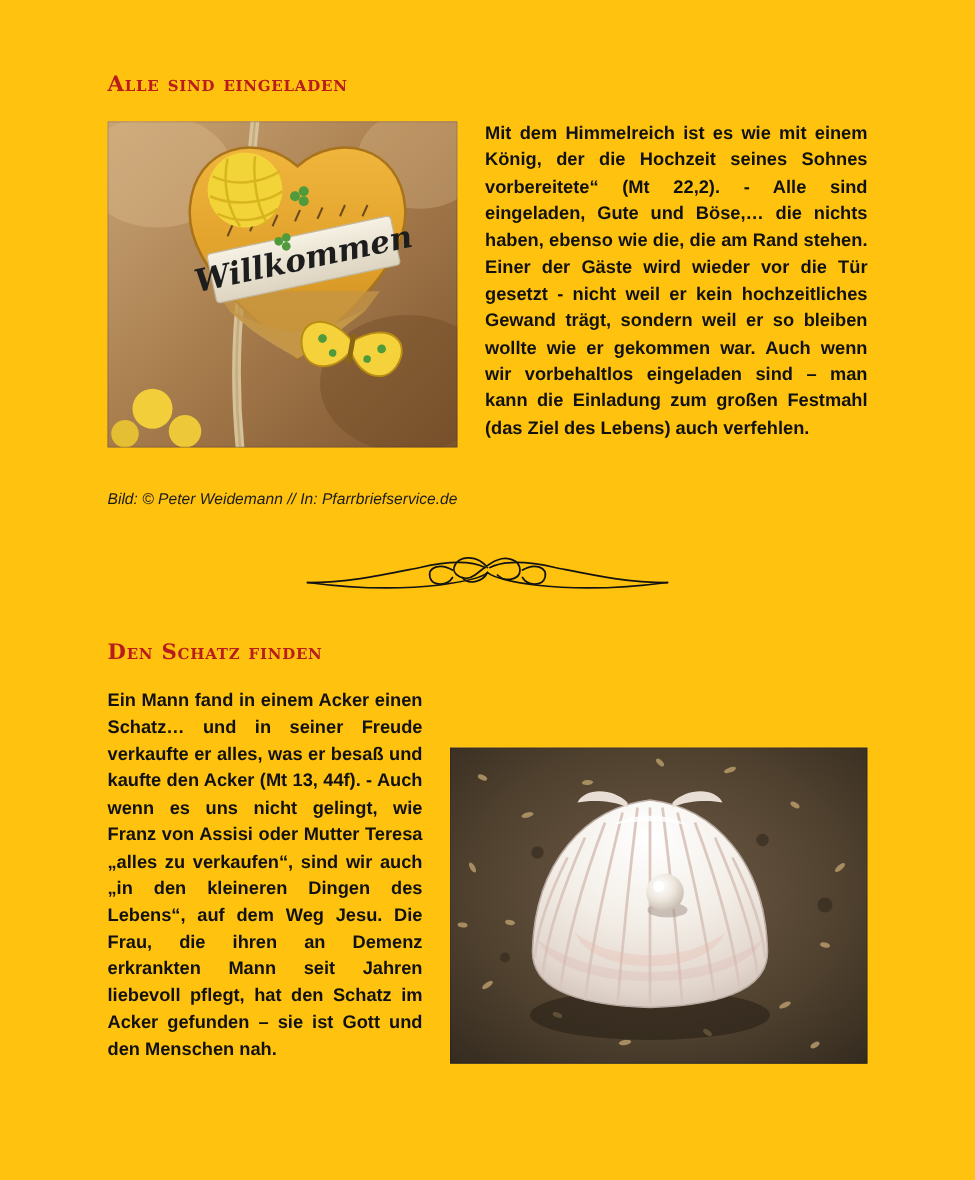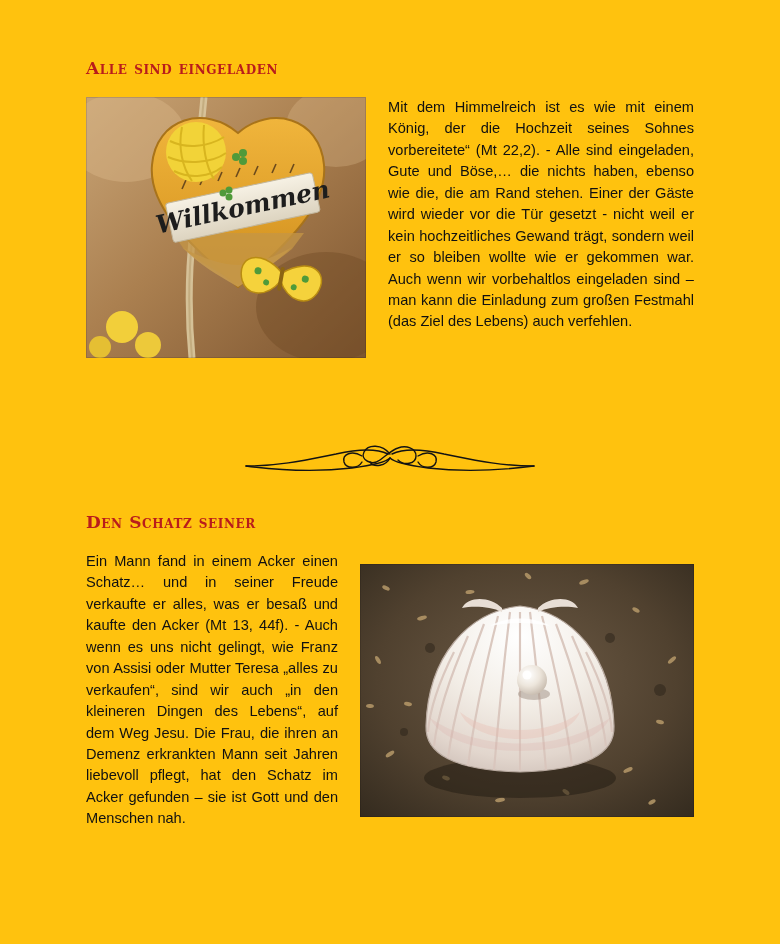--- a/index.html
+++ b/index.html
@@ -58,21 +58,21 @@
   }
   .text-col {
     flex: 1 1 auto;
   }
   .para {
     margin: 0;
     font-size: 14.6px;
     line-height: 1.47;
     text-align: justify;
     color: #111;
-    font-weight: 400;
+    font-weight: 700;
   }
   .credit {
     margin: 0;
     font-style: italic;
     font-size: 12.5px;
     color: #1c1c1c;
   }
   .sec1-credit {
     position: absolute;
     left: 86px;
@@ -93,21 +93,21 @@
   .sec2 {
     position: absolute;
     left: 86px;
     top: 512px;
     width: 608px;
   }
   .sec2-body {
     display: flex;
     gap: 22px;
     margin-top: 19px;
-    align-items: center;
+    align-items: flex-end;
   }
   .sec2 .text-col {
     width: 252px;
     flex: 0 0 252px;
   }
   .photo-shell {
     width: 334px;
     height: 253px;
     background: linear-gradient(155deg, #6b5a46 0%, #57483a 40%, #463a2e 75%, #33291f 100%);
   }
@@ -217,38 +217,39 @@
           <rect x="0" y="0" width="280" height="261" fill="none" stroke="rgba(0,0,0,0.12)" stroke-width="2"></rect>
         </svg>
       </div>
 
       <div class="text-col">
         <p class="para">Mit dem Himmelreich ist es wie mit einem König, der die Hochzeit seines Sohnes vorbereitete“ (Mt 22,2). - Alle sind eingeladen, Gute und Böse,… die nichts haben, ebenso wie die, die am Rand stehen. Einer der Gäste wird wieder vor die Tür gesetzt - nicht weil er kein hochzeitliches Gewand trägt, sondern weil er so bleiben wollte wie er gekommen war. Auch wenn wir vorbehaltlos eingeladen sind – man kann die Einladung zum großen Festmahl (das Ziel des Lebens) auch verfehlen.</p>
       </div>
     </div>
   </div>
 
+  <p class="credit sec1-credit">Bild: © Peter Weidemann // In: Pfarrbriefservice.de</p>
 
   <div class="divider">
     <svg width="300" height="44" viewBox="0 0 300 44">
       <g fill="none" stroke="#131313" stroke-width="1.4" stroke-linecap="round">
         <path d="M6 28 C40 28 66 22 96 16 C118 11 136 10 148 16"></path>
         <path d="M294 28 C260 28 234 22 204 16 C182 11 164 10 152 16"></path>
         <path d="M6 28 C44 33 78 34 112 30 C134 27 146 24 150 20"></path>
         <path d="M294 28 C256 33 222 34 188 30 C166 27 154 24 150 20"></path>
         <path d="M150 16 C142 6 128 6 124 14 C120 22 132 28 140 22 C148 16 152 12 158 10 C166 7 176 10 176 18 C176 26 164 28 158 22"></path>
         <path d="M150 20 C146 28 134 30 130 24"></path>
         <path d="M122 18 C112 12 102 16 104 24 C106 31 118 31 122 24"></path>
         <path d="M178 18 C188 12 198 16 196 24 C194 31 182 31 178 24"></path>
       </g>
     </svg>
   </div>
 
   <div class="sec2">
-    <h2 class="section-heading">Den Schatz seiner</h2>
+    <h2 class="section-heading">Den Schatz finden</h2>
 
     <div class="sec2-body">
       <div class="text-col">
         <p class="para">Ein Mann fand in einem Acker einen Schatz… und in seiner Freude verkaufte er alles, was er besaß und kaufte den Acker (Mt 13, 44f). - Auch wenn es uns nicht gelingt, wie Franz von Assisi oder Mutter Teresa „alles zu verkaufen“, sind wir auch „in den kleineren Dingen des Lebens“, auf dem Weg Jesu. Die Frau, die ihren an Demenz erkrankten Mann seit Jahren liebevoll pflegt, hat den Schatz im Acker gefunden – sie ist Gott und den Menschen nah.</p>
       </div>
 
       <div class="photo photo-shell">
         <svg class="art" viewBox="0 0 334 253" preserveAspectRatio="none">
           <defs>
             <radialGradient id="soil" cx="50%" cy="45%" r="75%">

